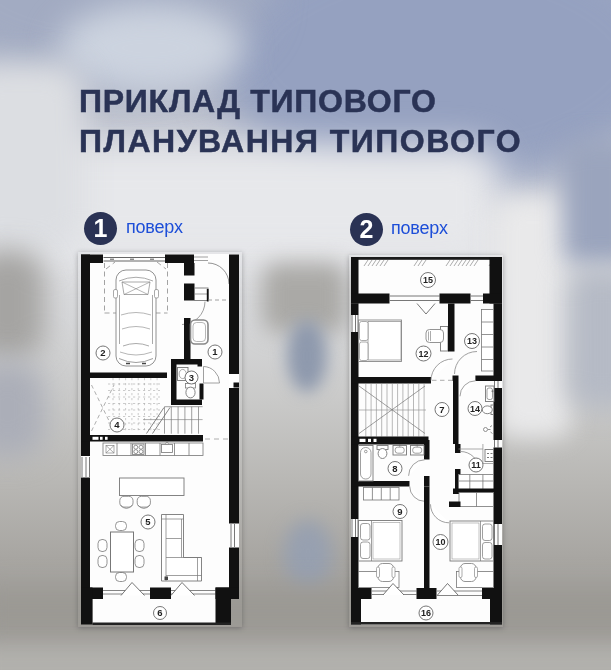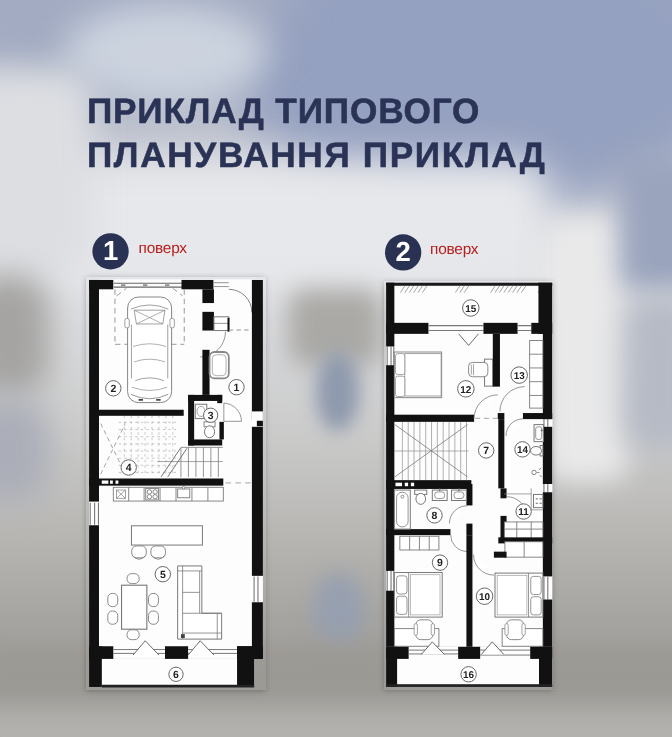--- a/index.html
+++ b/index.html
@@ -4,21 +4,21 @@
 <style>
   html,body{margin:0;padding:0;}
   body{width:611px;height:670px;overflow:hidden;position:relative;font-family:"Liberation Sans",sans-serif;background:#c9cacc;}
   .bg{position:absolute;inset:0;overflow:hidden;}
   .bg .base{position:absolute;inset:0;background:linear-gradient(180deg,#a9b1c4 0%,#b8bdcb 15%,#d2d4da 27%,#e0e1e4 37%,#d6d7d9 48%,#c9c9c8 60%,#b8b7b4 72%,#a8a6a2 83%,#a19f9b 92%,#aaa9a5 100%);}
   .blob{position:absolute;border-radius:50%;}
   .title{position:absolute;left:79px;top:81px;color:#2a3355;font-weight:bold;font-size:32px;line-height:40px;white-space:nowrap;-webkit-text-stroke:0.5px #2a3355;}
   .title .l1{display:block;letter-spacing:0.75px;}
   .title .l2{display:block;letter-spacing:1.5px;}
   .badge{position:absolute;width:33px;height:33px;border-radius:50%;background:#2a3254;color:#fff;font-weight:bold;font-size:25px;text-align:center;line-height:33px;}
-  .bl{position:absolute;color:#b91c1c;font-size:14px;letter-spacing:-0.2px;text-align:right;}
+  .bl{position:absolute;color:#1d4ed8;font-size:18px;letter-spacing:-0.2px;text-align:right;}
   .plan{position:absolute;box-shadow:0 1px 5px rgba(40,40,45,0.35);}
 </style>
 </head>
 <body>
 
 <div class="bg">
   <div class="base"></div>
 
   <div class="blob" style="left:215px;top:-70px;width:460px;height:260px;background:#95a1c0;filter:blur(22px);"></div>
 
@@ -46,21 +46,21 @@
 
   <div class="blob" style="left:284px;top:520px;width:48px;height:70px;background:#97a0b0;filter:blur(9px);"></div>
 
   <div class="blob" style="left:-20px;top:586px;width:660px;height:50px;background:#9b9994;filter:blur(12px);border-radius:0;"></div>
 
   <div class="blob" style="left:-20px;top:648px;width:660px;height:40px;background:#b2b1ad;filter:blur(10px);border-radius:0;"></div>
 </div>
 
 <div class="title">
   <span class="l1">ПРИКЛАД ТИПОВОГО</span>
-  <span class="l2">ПЛАНУВАННЯ ПРИКЛАД</span>
+  <span class="l2">ПЛАНУВАННЯ ТИПОВОГО</span>
 </div>
 
 <div class="badge" style="left:84px;top:212px;">1</div>
 <div class="bl" style="left:126px;top:217px;">поверх</div>
 
 <div class="badge" style="left:350px;top:213px;">2</div>
 <div class="bl" style="left:391px;top:218px;">поверх</div>
 
 <svg class="plan" style="left:78px;top:252px;" width="164" height="375" viewBox="78 252 164 375">
 <g fill="none" stroke="none">

